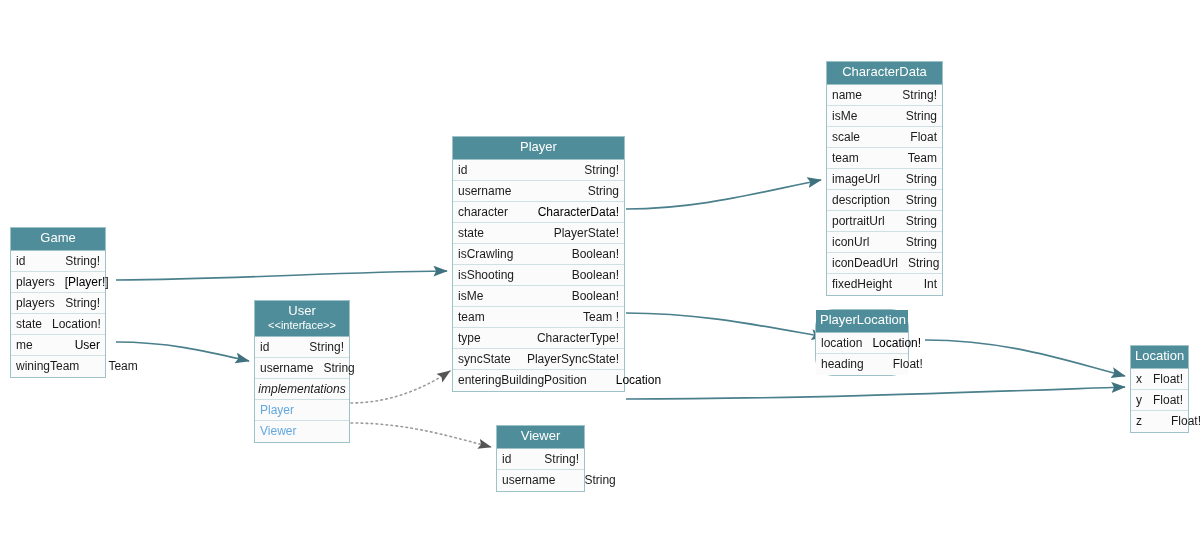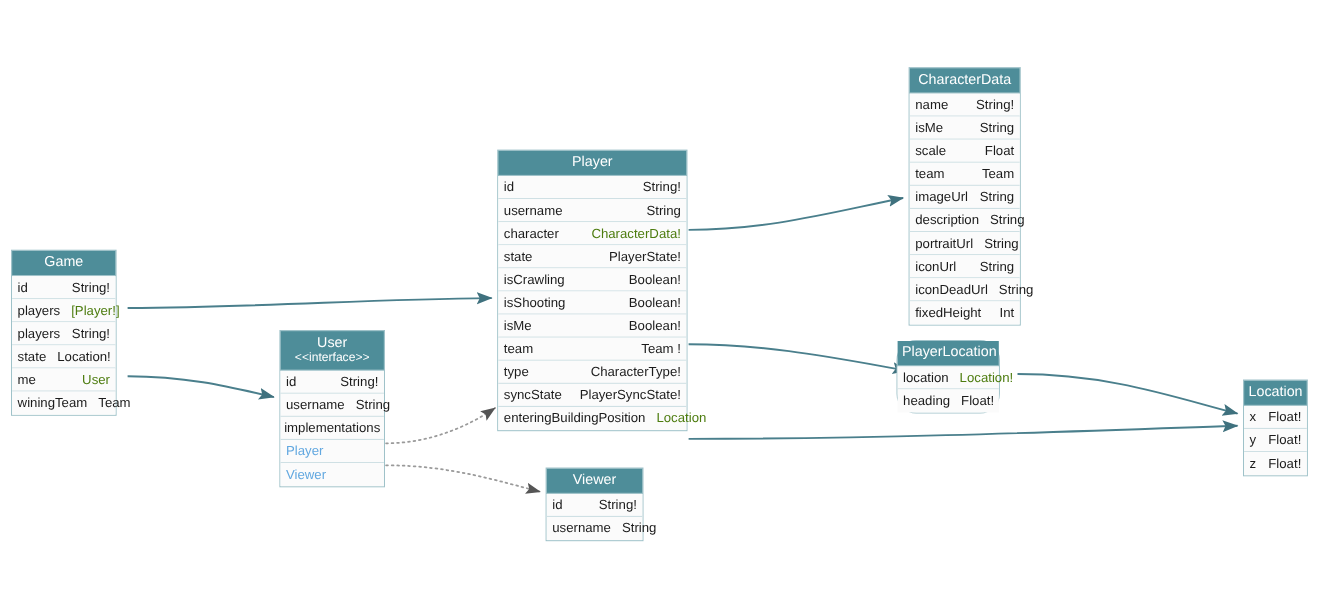--- a/index.html
+++ b/index.html
@@ -51,28 +51,28 @@
     justify-content: space-between;
     height: 21px;
     padding: 0 5px;
     box-sizing: border-box;
     border-bottom: 1px solid #cfe0e4;
     background: #fbfbfb;
     font-size: 12px;
     color: #1b1b1b;
     white-space: nowrap;
   }
-  .row:last-child { border-bottom: none; }
+  .row:last-child { border-bottom: none; gap: 19px; }
   .row .fname { text-align: center; }
   .row .ftype { text-align: right; margin-left: 10px; }
   .row.center {
     justify-content: center;
   }
-  .row.center .fname { margin: 3px auto; }
-  .row .ftype.link, .row .fname.link { color: #4d7c0f; }
+  .row.center .fname { margin: 3px auto; font-style: italic; }
+  .row .ftype.link, .row .fname.link { color: #000000; }
   .row.linkrow { }
   .row.linkrow .fname { color: #62a8e0; }
 </style>
 </head>
 <body>
 
 <div id="canvas">
 
   <svg class="edges" viewBox="0 0 1200 547">
     <defs>
@@ -200,21 +200,21 @@
         <div class="hdr"><span>Viewer</span></div>
         <div class="row">
           <span class="fname">id</span>
           <span class="ftype">String!</span>
         </div>
         <div class="row">
           <span class="fname">username</span>
           <span class="ftype">String</span>
         </div>
       </div>
-      <div class="entity" style="left: 826px; top: 61px; width: 102px;">
+      <div class="entity" style="left: 826px; top: 61px; width: 117px;">
         <div class="hdr"><span>CharacterData</span></div>
         <div class="row">
           <span class="fname">name</span>
           <span class="ftype">String!</span>
         </div>
         <div class="row">
           <span class="fname">isMe</span>
           <span class="ftype">String</span>
         </div>
         <div class="row">

